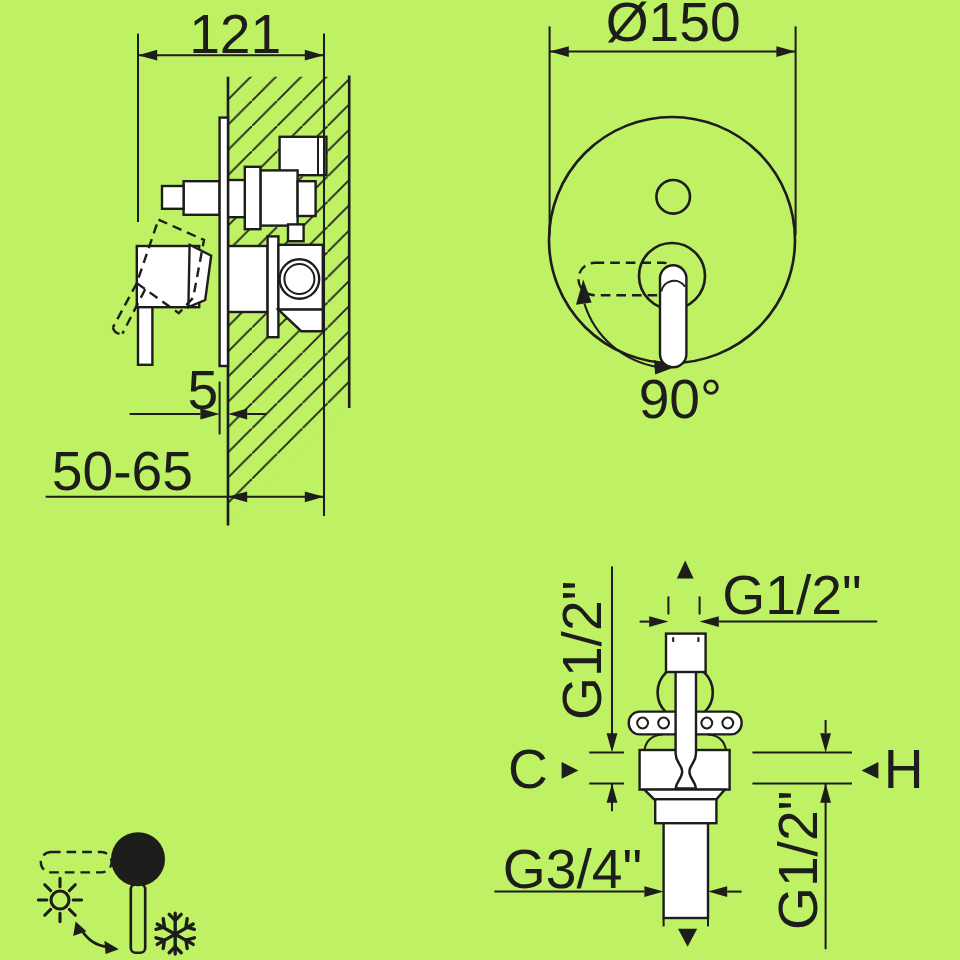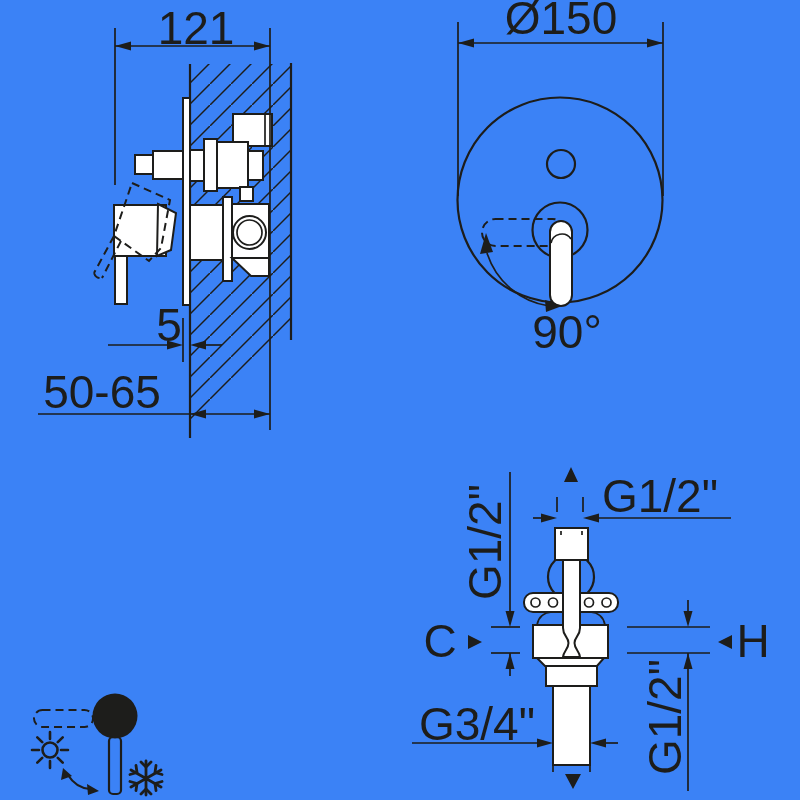--- a/index.html
+++ b/index.html
@@ -1,16 +1,16 @@
 <!DOCTYPE html>
 <html><head>
 <meta charset="utf-8">
 <style>
   html,body{margin:0;padding:0;background:#fff;}
-  .canvas{width:800px;height:800px;background:#3b82f6;position:relative;overflow:hidden;}
+  .canvas{width:800px;height:800px;background:#bef264;position:relative;overflow:hidden;}
   svg{display:block;}
   text{font-family:"Liberation Sans","DejaVu Sans",sans-serif;fill:#1d1d1b;}
   .dimtext{font-size:46px;}
   .outline{fill:#ffffff;stroke:#1d1d1b;stroke-width:2;}
   .thin{fill:none;stroke:#1d1d1b;stroke-width:1.7;}
   .thick{fill:none;stroke:#1d1d1b;stroke-width:2.2;}
   .arrow{fill:#1d1d1b;stroke:none;}
   .dash{fill:none;stroke:#1d1d1b;stroke-width:2;stroke-dasharray:8 5;}
 </style>
 </head>

